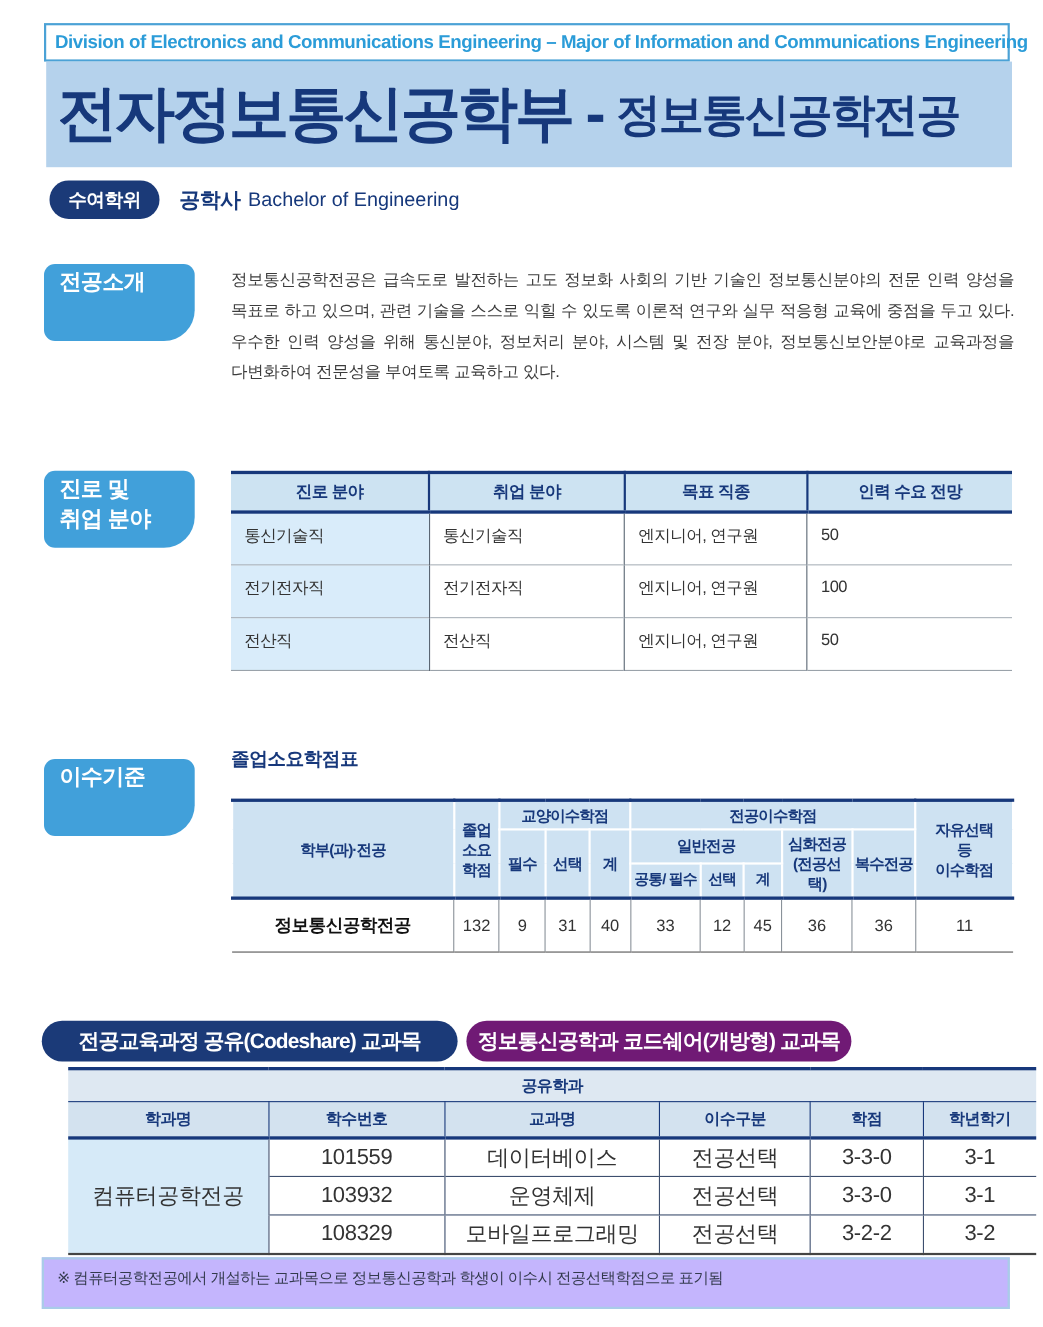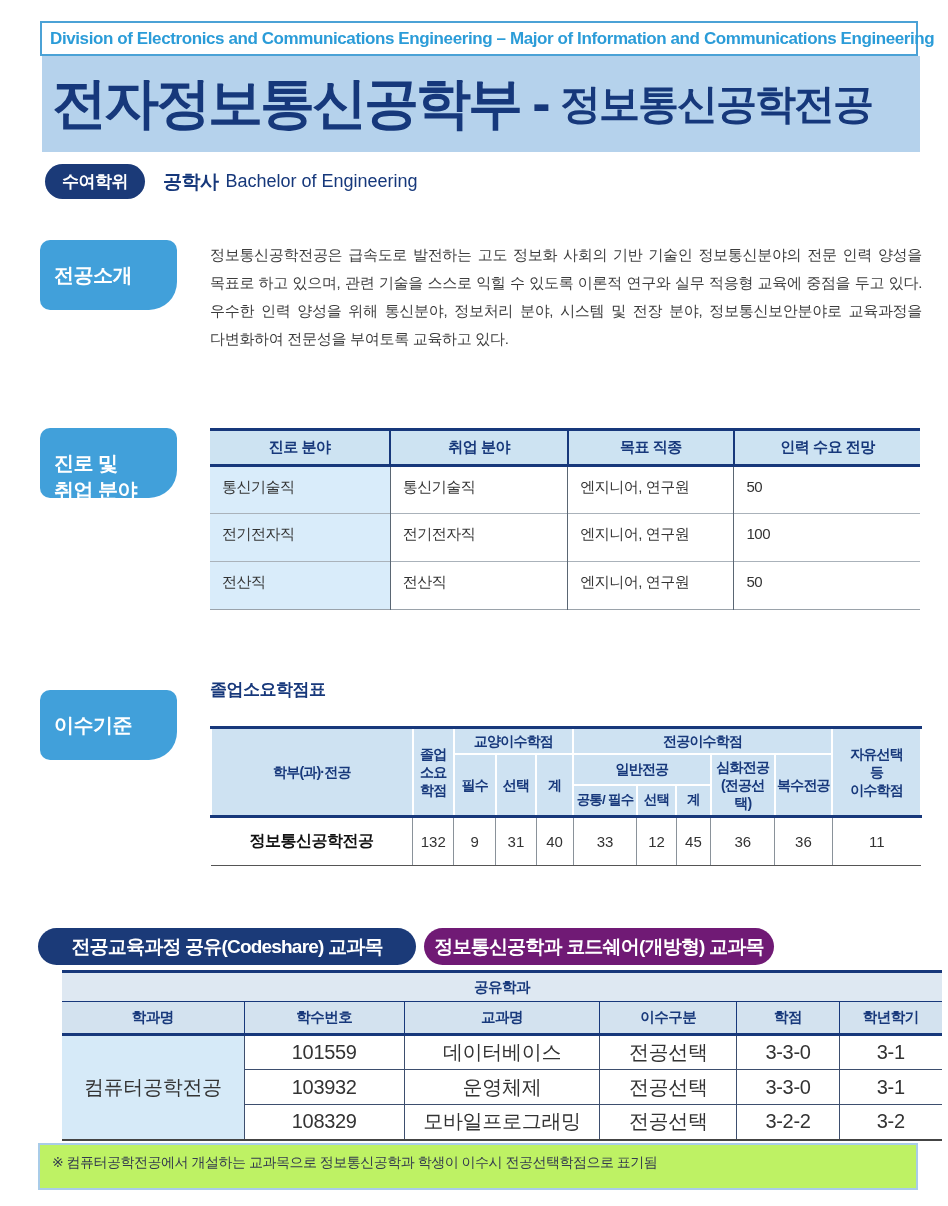--- a/index.html
+++ b/index.html
@@ -42,21 +42,21 @@
     padding: 6px 17px; font-size: 17px; font-weight: 700; letter-spacing: -0.5px;
   }
   .degree-kr { margin-left: 18px; color: #16387B; font-size: 19px; font-weight: 800; letter-spacing: -0.5px; }
   .degree-en { margin-left: 7px; color: #16387B; font-size: 18px; font-weight: 500; }
 
   
   .section-label {
     position: absolute; left: 40px; width: 137px; height: 70px;
     background: #41A0DA; color: #fff; font-size: 20px; font-weight: 800;
     border-radius: 10px 10px 28px 10px;
-    padding: 22px 0 0 14px; letter-spacing: -0.5px;
+    padding: 4px 0 0 14px; letter-spacing: -0.5px;
     white-space: pre-line; line-height: 27px;
   }
 
   
   .intro-text {
     position: absolute; left: 210px; top: 241px; width: 712px;
     color: #3C3C3C; font-size: 15px; line-height: 28px; text-align: justify;
     letter-spacing: -0.3px; word-break: keep-all;
   }
 
@@ -133,21 +133,21 @@
     background: #fff; color: #333; font-size: 20px; height: 35px; text-align: center;
     border-left: 1px solid #3d4e6e; border-top: 1px solid #3d4e6e; letter-spacing: -0.3px;
   }
   .share-table tbody tr:first-child td { border-top: none; }
   .share-table td.dept-cell { background: #D6EAF8; border-left: none; }
   .share-table { border-bottom: 2px solid #444; margin-left: 24px; }
 
   
   .footnote-box {
     position: absolute; left: 38px; top: 1143px; width: 880px; height: 47px;
-    border: 2px solid #A9CCE8; background: #bef264; padding: 8px 12px;
+    border: 2px solid #A9CCE8; background: #c4b5fd; padding: 8px 12px;
   }
   .footnote-box span { color: #333a4d; font-size: 14px; letter-spacing: -0.5px; }
 </style>
 </head>
 <body>
 
 <div class="page">
 
   <div class="eyebrow-box">
     <span>Division of Electronics and Communications Engineering – Major of Information and Communications Engineering</span>

